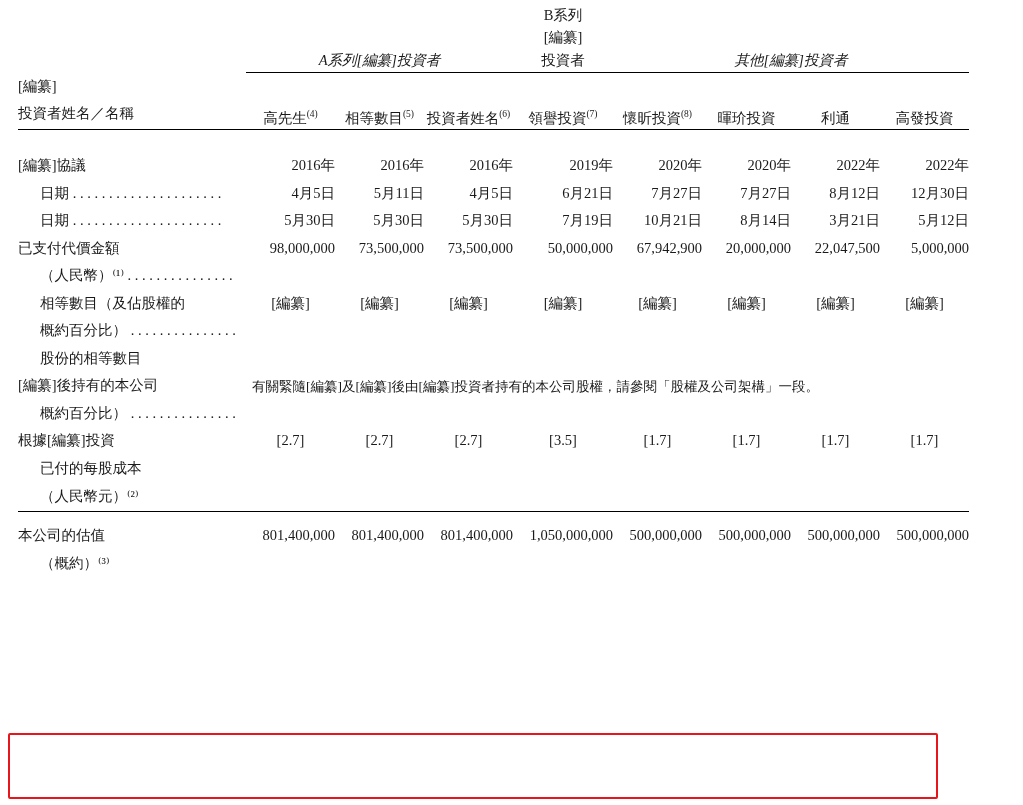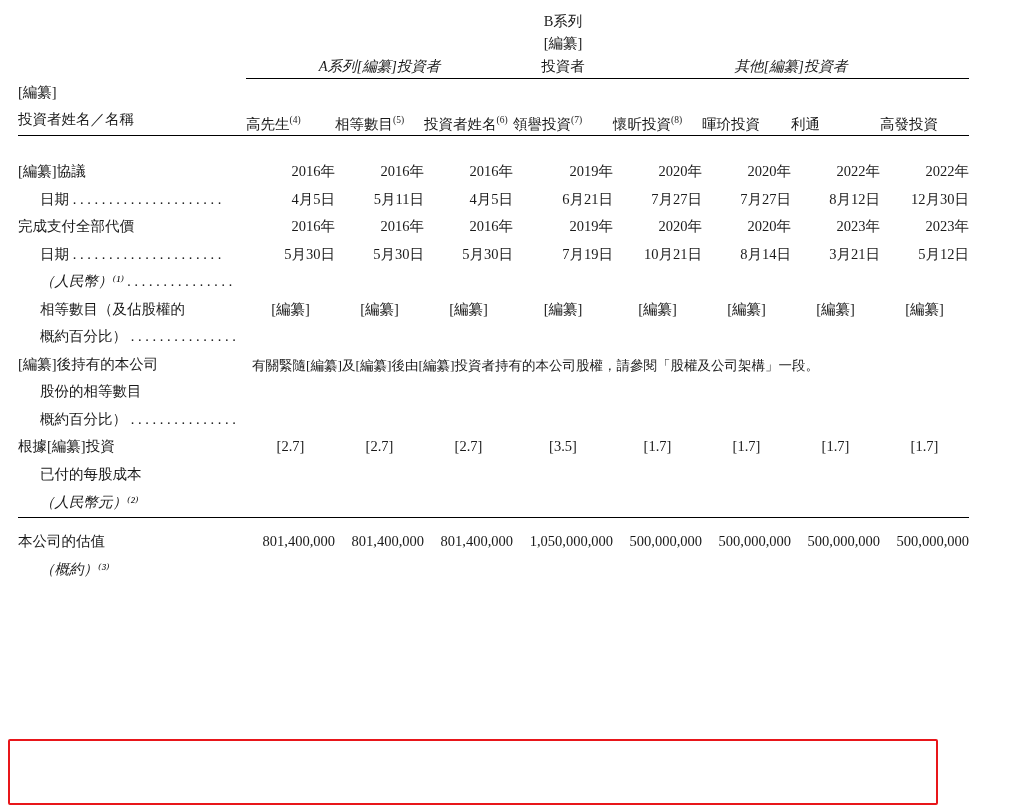--- a/index.html
+++ b/index.html
@@ -19,21 +19,21 @@
     position: relative;
     width: 1023px;
     height: 805px;
     box-sizing: border-box;
     padding: 0;
   }
   table.fin {
     border-collapse: collapse;
     width: 940px;
     margin-left: 18px;
-    margin-top: 10px;
+    margin-top: 4px;
     table-layout: fixed;
   }
   table.fin td, table.fin th {
     vertical-align: bottom;
     padding: 0;
     font-weight: normal;
   }
   
   col.c-label { width: 228px; }
   col.c-num   { width: 89px; }
@@ -46,21 +46,21 @@
     line-height: 1.45;
     font-style: italic;
   }
   .grp-rule {
     border-bottom: 1px solid #000;
     height: 1px;
     font-size: 0;
     line-height: 0;
   }
   .colhead {
-    text-align: left;
+    text-align: center;
     font-size: 14.5px;
     padding-bottom: 5px;
     white-space: nowrap;
   }
   .colhead sup {
     font-size: 9.5px;
     vertical-align: super;
   }
   .head-rule td {
     border-bottom: 1px solid #000;
@@ -81,21 +81,21 @@
     padding-right: 2px;
     line-height: 1.9;
     white-space: nowrap;
   }
   .num.cen {
     text-align: center;
     padding-right: 0;
   }
   .spacer td { height: 22px; font-size: 0; line-height: 0; }
   .small-spacer td { height: 10px; font-size: 0; line-height: 0; }
-  .italic { font-style: italic; }
+  .italic { }
 
   
   .redbox {
     position: absolute;
     left: 8px;
     top: 729px;
     width: 930px;
     height: 66px;
     border: 2.5px solid #e8161a;
     border-radius: 2px;
@@ -221,42 +221,42 @@
         <td class="num">4月5日</td>
         <td class="num">5月11日</td>
         <td class="num">4月5日</td>
         <td class="num">6月21日</td>
         <td class="num">7月27日</td>
         <td class="num">7月27日</td>
         <td class="num">8月12日</td>
         <td class="num">12月30日</td>
       </tr>
       <tr>
-        <td class="lbl">完成支付全部代價</td>
-        <td class="num">2016年</td>
-        <td class="num">2016年</td>
-        <td class="num">2016年</td>
-        <td class="num">2019年</td>
-        <td class="num">2020年</td>
-        <td class="num">2020年</td>
-        <td class="num">2023年</td>
-        <td class="num">2023年</td>
-      </tr>
-      <tr>
         <td class="lbl ind1">日期 . . . . . . . . . . . . . . . . . . . . .</td>
         <td class="num">5月30日</td>
         <td class="num">5月30日</td>
         <td class="num">5月30日</td>
         <td class="num">7月19日</td>
         <td class="num">10月21日</td>
         <td class="num">8月14日</td>
         <td class="num">3月21日</td>
         <td class="num">5月12日</td>
       </tr>
       <tr>
+        <td class="lbl">已支付代價金額</td>
+        <td class="num">98,000,000</td>
+        <td class="num">73,500,000</td>
+        <td class="num">73,500,000</td>
+        <td class="num">50,000,000</td>
+        <td class="num">67,942,900</td>
+        <td class="num">20,000,000</td>
+        <td class="num">22,047,500</td>
+        <td class="num">5,000,000</td>
+      </tr>
+      <tr>
         <td class="lbl ind1 italic">（人民幣）⁽¹⁾ . . . . . . . . . . . . . . .</td>
         <td class="num"></td>
         <td class="num"></td>
         <td class="num"></td>
         <td class="num"></td>
         <td class="num"></td>
         <td class="num"></td>
         <td class="num"></td>
         <td class="num"></td>
       </tr>
@@ -276,27 +276,27 @@
         <td class="num cen"></td>
         <td class="num cen"></td>
         <td class="num cen"></td>
         <td class="num cen"></td>
         <td class="num cen"></td>
         <td class="num cen"></td>
         <td class="num cen"></td>
         <td class="num cen"></td>
       </tr>
 
+      <tr>
+        <td class="lbl ind1">股份的相等數目</td>
+        <td colspan="8"></td>
+      </tr>
       <tr>
         <td class="lbl">[編纂]後持有的本公司</td>
         <td class="note-row" colspan="8" style="font-size:13.5px;text-align:left;padding-left:6px;line-height:1.9;white-space:nowrap;">有關緊隨[編纂]及[編纂]後由[編纂]投資者持有的本公司股權，請參閱「股權及公司架構」一段。</td>
-      </tr>
-      <tr>
-        <td class="lbl ind1">股份的相等數目</td>
-        <td colspan="8"></td>
       </tr>
       <tr>
         <td class="lbl ind1">概約百分比） . . . . . . . . . . . . . . .</td>
         <td colspan="8"></td>
       </tr>
 
       <tr>
         <td class="lbl">根據[編纂]投資</td>
         <td class="num cen">[2.7]</td>
         <td class="num cen">[2.7]</td>

